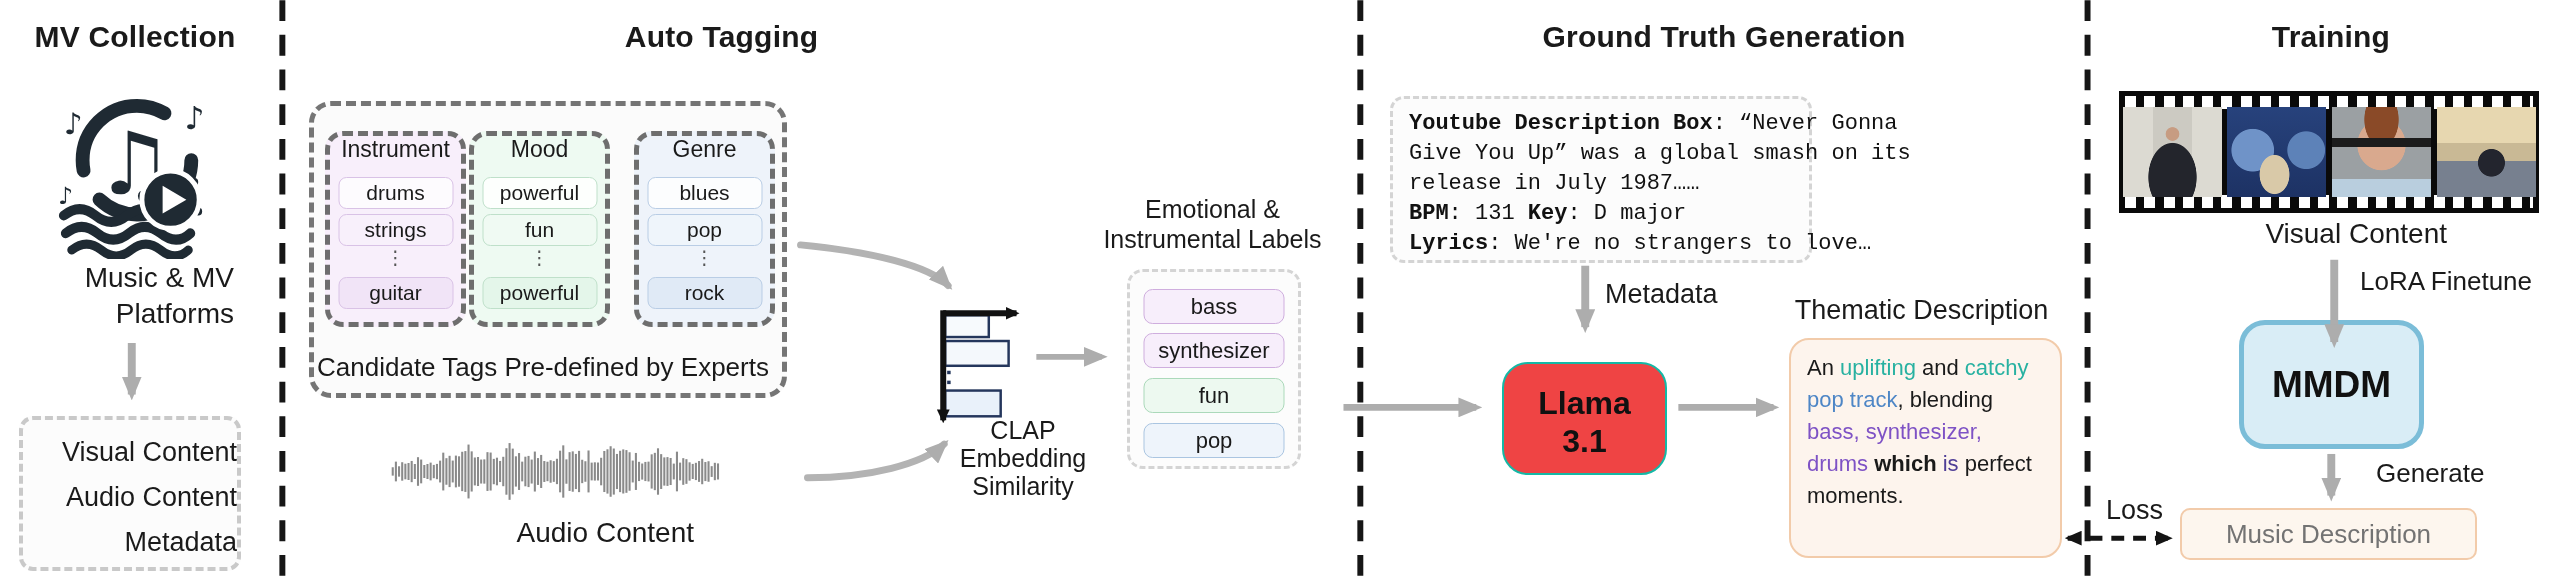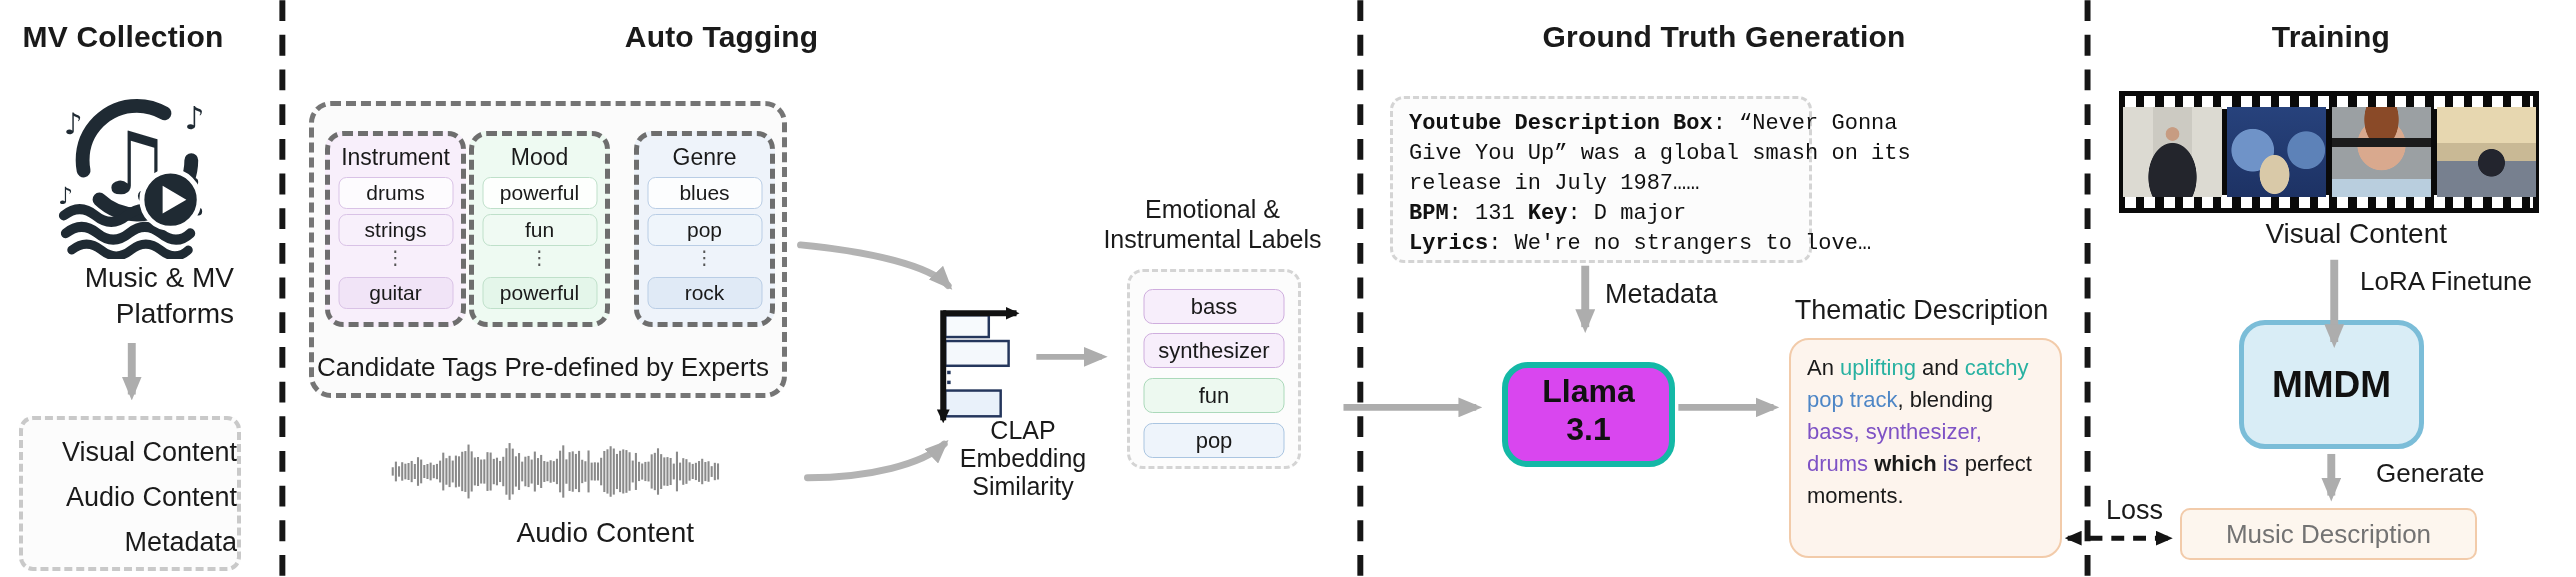--- a/index.html
+++ b/index.html
@@ -10,37 +10,37 @@
   .abs{position:absolute;}
   .sec-title{font-weight:bold;font-size:30px;text-align:center;letter-spacing:0.2px;}
   .lbl{font-size:27px;text-align:right;color:#1a1a1a;}
   .small-lbl{font-size:26px;color:#1a1a1a;}
   
   .dash-box{border:4px dashed #c9c9c9;border-radius:14px;background:#fcfcfc;}
   .dash-box-strong{border:5px dashed #757575;border-radius:22px;background:#fbfbfb;}
   .dash-box-soft{border:3px dashed #d4d4d4;border-radius:14px;background:#fcfcfc;}
   
   .tag-col{border:5px dashed #6e6e6e;border-radius:18px;}
-  .tag-col .col-title{font-size:23px;text-align:center;margin-top:8px;}
+  .tag-col .col-title{font-size:23px;text-align:center;}
   .pill{
     position:absolute;left:50%;transform:translateX(-50%);
     width:113px;height:30px;line-height:30px;border-radius:8px;
     font-size:21px;text-align:center;border:1.5px solid #ccc;
   }
   .dots{position:absolute;left:50%;transform:translateX(-50%);font-size:19px;color:#555;line-height:1;
         font-family:"DejaVu Sans",sans-serif;}
   
   .lab-pill{
     position:absolute;left:50%;transform:translateX(-50%);
     width:139px;height:33px;line-height:33px;border-radius:9px;
     font-size:22px;text-align:center;border:1.5px solid #ccc;
   }
   
   .model-box{border-radius:26px;text-align:center;font-weight:bold;color:#111;}
-  .llama{background:#d946ef;border:6px solid #14b8a6;font-size:32px;line-height:38px;padding-top:4px;}
+  .llama{background:#ef4444;border:2px solid #14b8a6;font-size:32px;line-height:38px;padding-top:20px;}
   .mmdm{background:#d9edf6;border:5px solid #7bbdd8;font-size:37px;line-height:119px;}
   .desc-box{background:#fdf4ed;border:2.5px solid #f2cbaa;border-radius:20px;}
   .music-box{background:#fdf6ee;border:2px solid #f2cbaa;border-radius:10px;text-align:center;
              font-size:26px;color:#737373;line-height:48px;}
   
   .meta-line{white-space:pre;font-size:22px;line-height:30px;color:#111;font-family:Liberation Mono, monospace;}
   .meta-line .b{font-weight:bold;}
   .t-line{white-space:pre;font-size:22px;line-height:32px;}
   
   .film{background:#0a0a0a;}
@@ -64,21 +64,21 @@
   .frame4{background:
     radial-gradient(ellipse at 55% 62%,#23252e 0 17%,transparent 18%),
     linear-gradient(180deg,#e7d7b0 0 40%,#c9b995 40% 60%,#77808f 60%);}
   svg text{font-family:"DejaVu Sans",sans-serif;}
 </style>
 </head>
 <body>
 
 <div id="canvas">
 
-  <div class="abs sec-title" style="left:4px;top:20px;width:238px;">MV Collection</div>
+  <div class="abs sec-title" style="left:16px;top:20px;width:238px;">MV Collection</div>
 
   <svg class="abs" style="left:50px;top:85px;" width="166" height="174" viewBox="0 0 168 176">
     <circle cx="88" cy="76" r="55" fill="none" stroke="#1f2a33" stroke-width="14" stroke-dasharray="128 34 126 58" stroke-linecap="round"></circle>
     <text x="46" y="110" font-size="88" fill="#1f2a33">♫</text>
     <text x="14" y="50" font-size="30" fill="#1f2a33">♪</text>
     <text x="136" y="44" font-size="32" fill="#1f2a33">♪</text>
     <text x="8" y="120" font-size="24" fill="#1f2a33">♪</text>
     <circle cx="146" cy="98" r="4" fill="#1f2a33"></circle>
     <circle cx="150" cy="128" r="4" fill="#1f2a33"></circle>
     <path d="M14,132 q16,-13 32,0 t32,0 t32,0 t32,0" fill="none" stroke="#1f2a33" stroke-width="10" stroke-linecap="round"></path>

